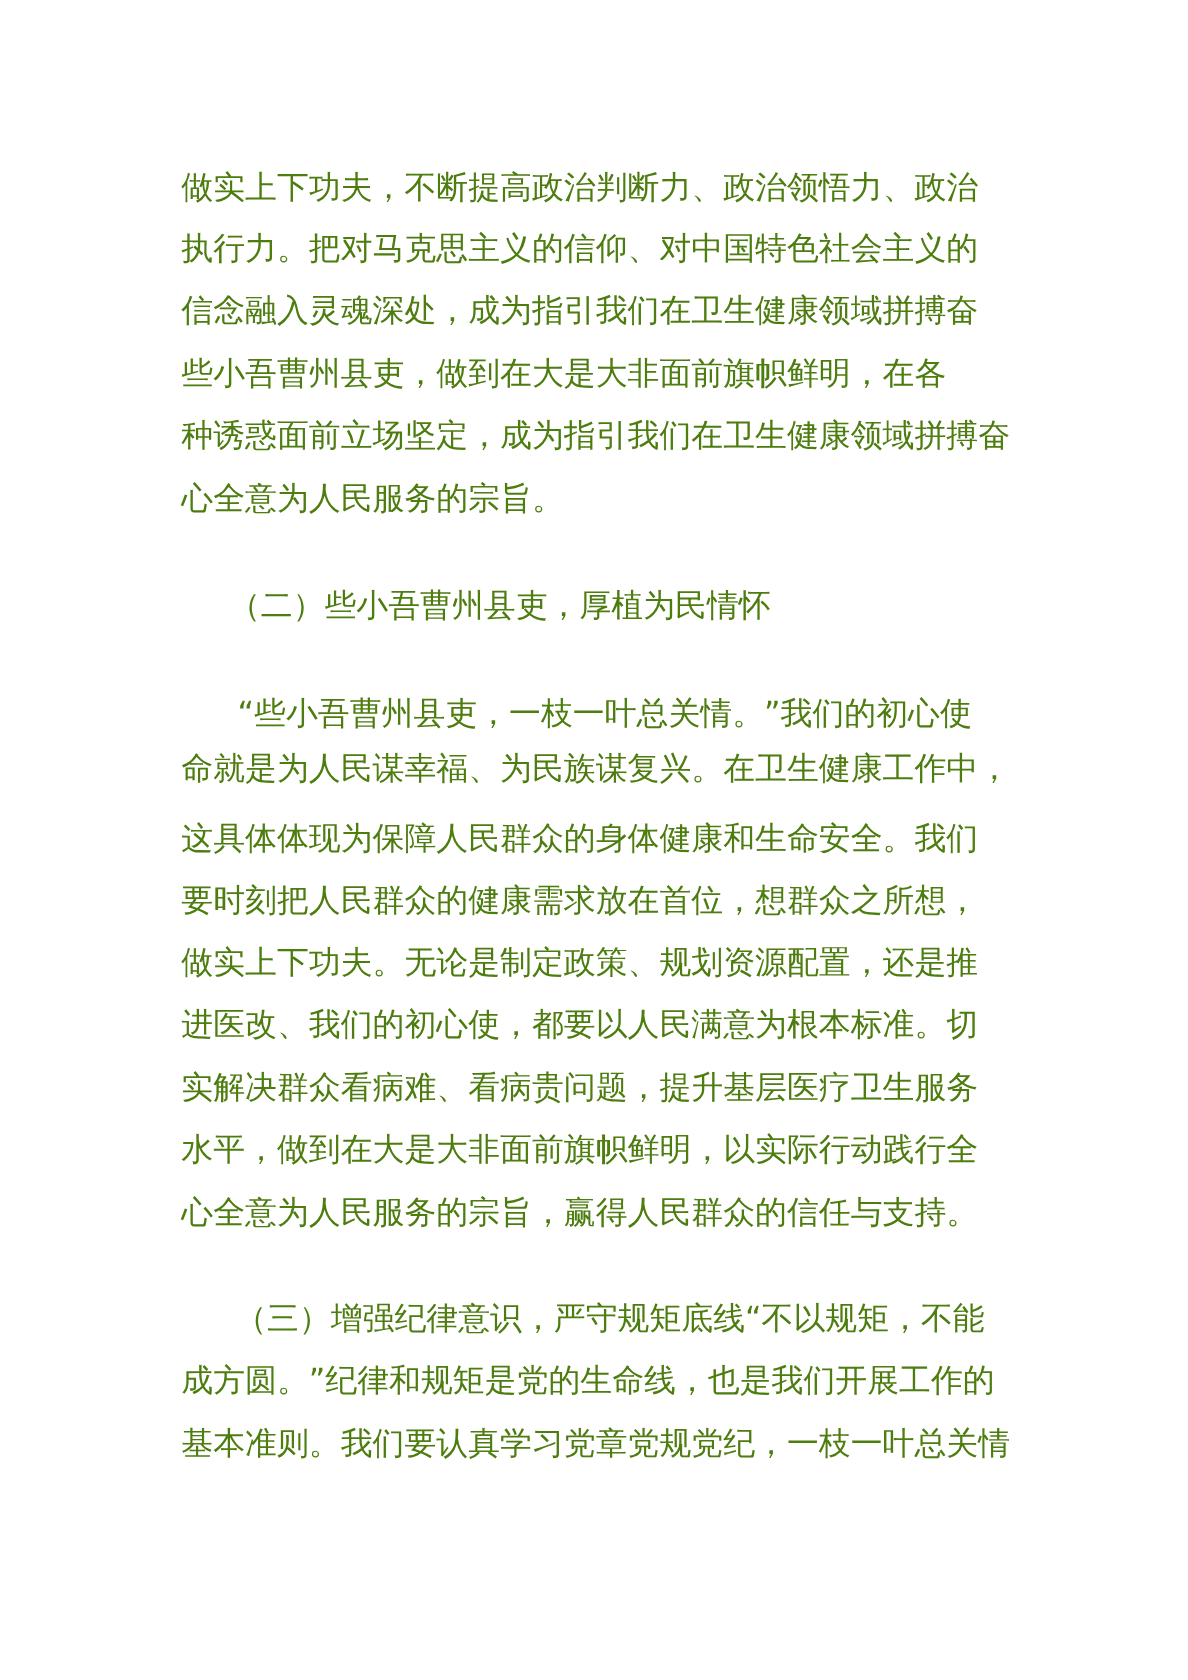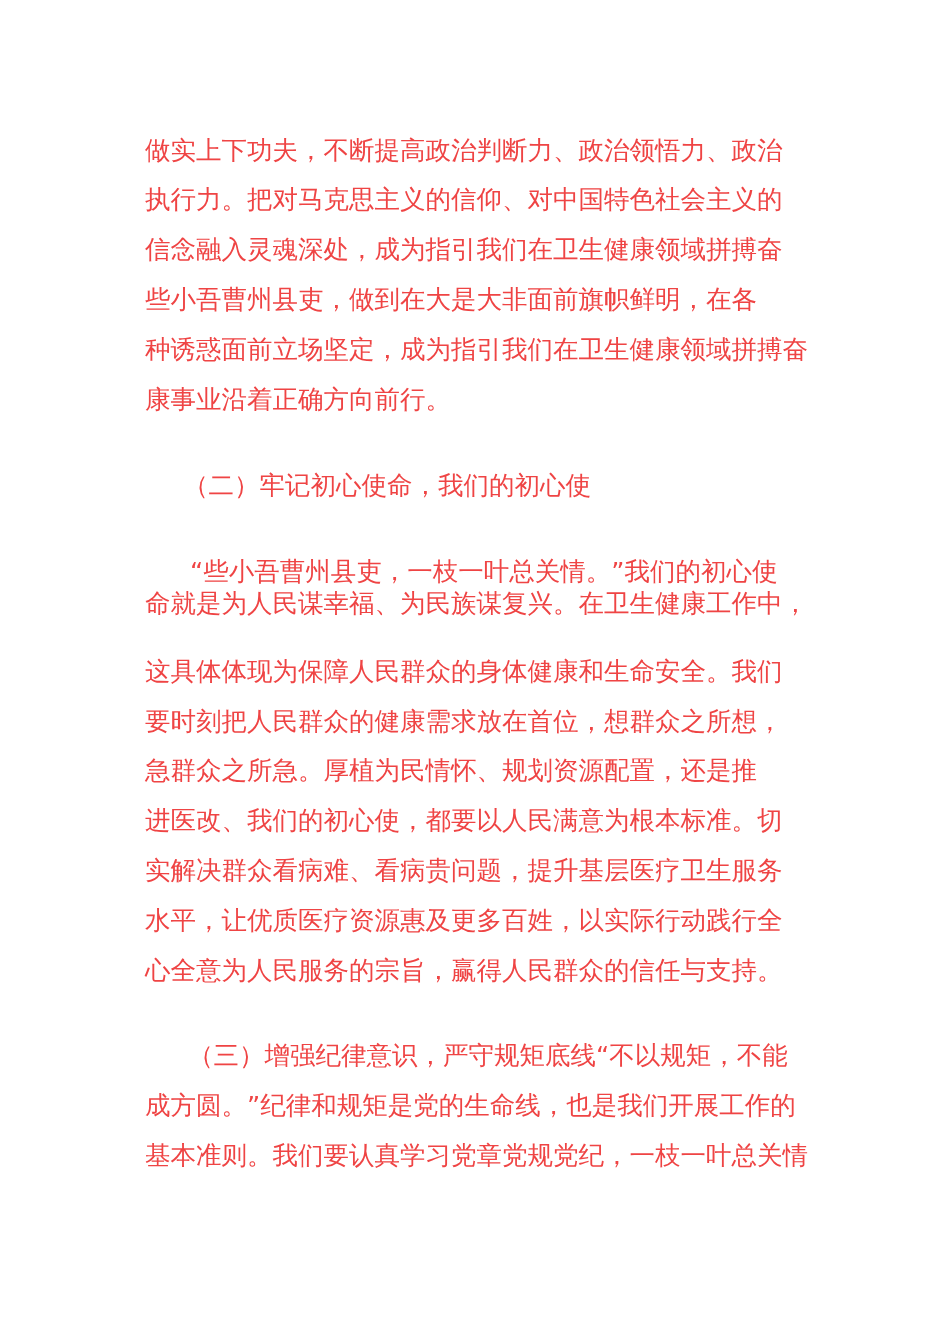--- a/index.html
+++ b/index.html
@@ -5,51 +5,51 @@
     html, body { margin: 0; padding: 0; background: #ffffff; }
     body { width: 950px; height: 1344px; position: relative; overflow: hidden; }
     .page { position: absolute; left: 0; top: 0; width: 950px; height: 1344px; background: #ffffff; }
     .line {
       position: absolute;
       left: 145px;
       white-space: nowrap;
       font-family: "DejaVu Sans", "Liberation Sans", sans-serif;
       font-size: 25.5px;
       line-height: 30px;
-      color: #ef4444;
+      color: #4d7c0f;
       letter-spacing: 0;
     }
   </style>
 </head>
 <body>
 
 <div class="page">
 
   <div>
     <div class="line" style="top:135px">做实上下功夫，不断提高政治判断力、政治领悟力、政治</div>
     <div class="line" style="top:184px">执行力。把对马克思主义的信仰、对中国特色社会主义的</div>
     <div class="line" style="top:234px">信念融入灵魂深处，成为指引我们在卫生健康领域拼搏奋</div>
     <div class="line" style="top:284px">些小吾曹州县吏，做到在大是大非面前旗帜鲜明，在各</div>
     <div class="line" style="top:334px">种诱惑面前立场坚定，成为指引我们在卫生健康领域拼搏奋</div>
-    <div class="line" style="top:384px">康事业沿着正确方向前行。</div>
+    <div class="line" style="top:384px">心全意为人民服务的宗旨。</div>
   </div>
 
   <div>
-    <div class="line" style="top:470px; left:183px">（二）牢记初心使命，我们的初心使</div>
+    <div class="line" style="top:470px; left:183px">（二）些小吾曹州县吏，厚植为民情怀</div>
   </div>
 
   <div>
     <div class="line" style="top:556px; left:190px">“些小吾曹州县吏，一枝一叶总关情。”我们的初心使</div>
-    <div class="line" style="top:588px">命就是为人民谋幸福、为民族谋复兴。在卫生健康工作中，</div>
+    <div class="line" style="top:600px">命就是为人民谋幸福、为民族谋复兴。在卫生健康工作中，</div>
     <div class="line" style="top:656px">这具体体现为保障人民群众的身体健康和生命安全。我们</div>
     <div class="line" style="top:706px">要时刻把人民群众的健康需求放在首位，想群众之所想，</div>
-    <div class="line" style="top:755px">急群众之所急。厚植为民情怀、规划资源配置，还是推</div>
+    <div class="line" style="top:755px">做实上下功夫。无论是制定政策、规划资源配置，还是推</div>
     <div class="line" style="top:805px">进医改、我们的初心使，都要以人民满意为根本标准。切</div>
     <div class="line" style="top:855px">实解决群众看病难、看病贵问题，提升基层医疗卫生服务</div>
-    <div class="line" style="top:905px">水平，让优质医疗资源惠及更多百姓，以实际行动践行全</div>
+    <div class="line" style="top:905px">水平，做到在大是大非面前旗帜鲜明，以实际行动践行全</div>
     <div class="line" style="top:955px">心全意为人民服务的宗旨，赢得人民群众的信任与支持。</div>
   </div>
 
   <div>
     <div class="line" style="top:1040px; left:188px">（三）增强纪律意识，严守规矩底线“不以规矩，不能</div>
     <div class="line" style="top:1090px">成方圆。”纪律和规矩是党的生命线，也是我们开展工作的</div>
     <div class="line" style="top:1140px">基本准则。我们要认真学习党章党规党纪，一枝一叶总关情</div>
   </div>
 
 </div>

